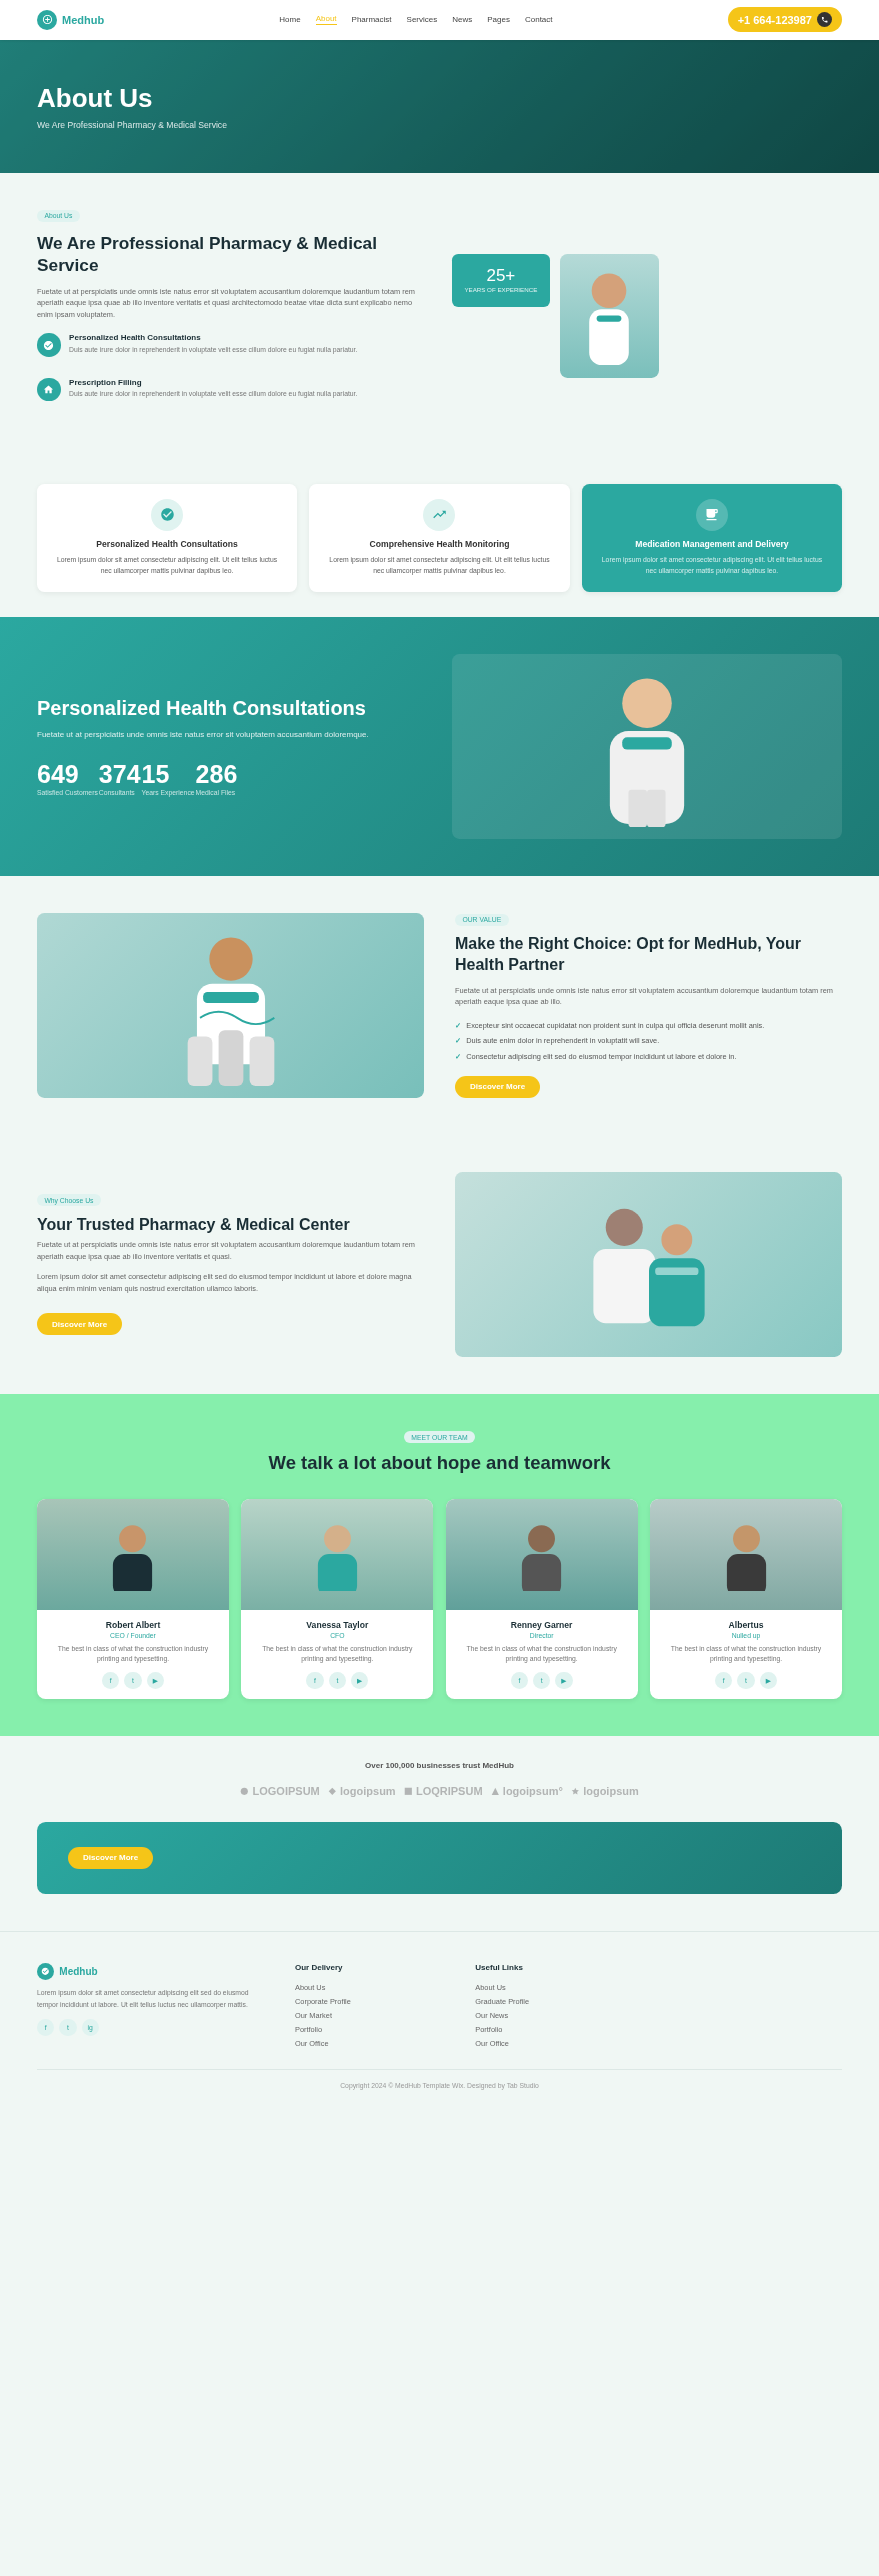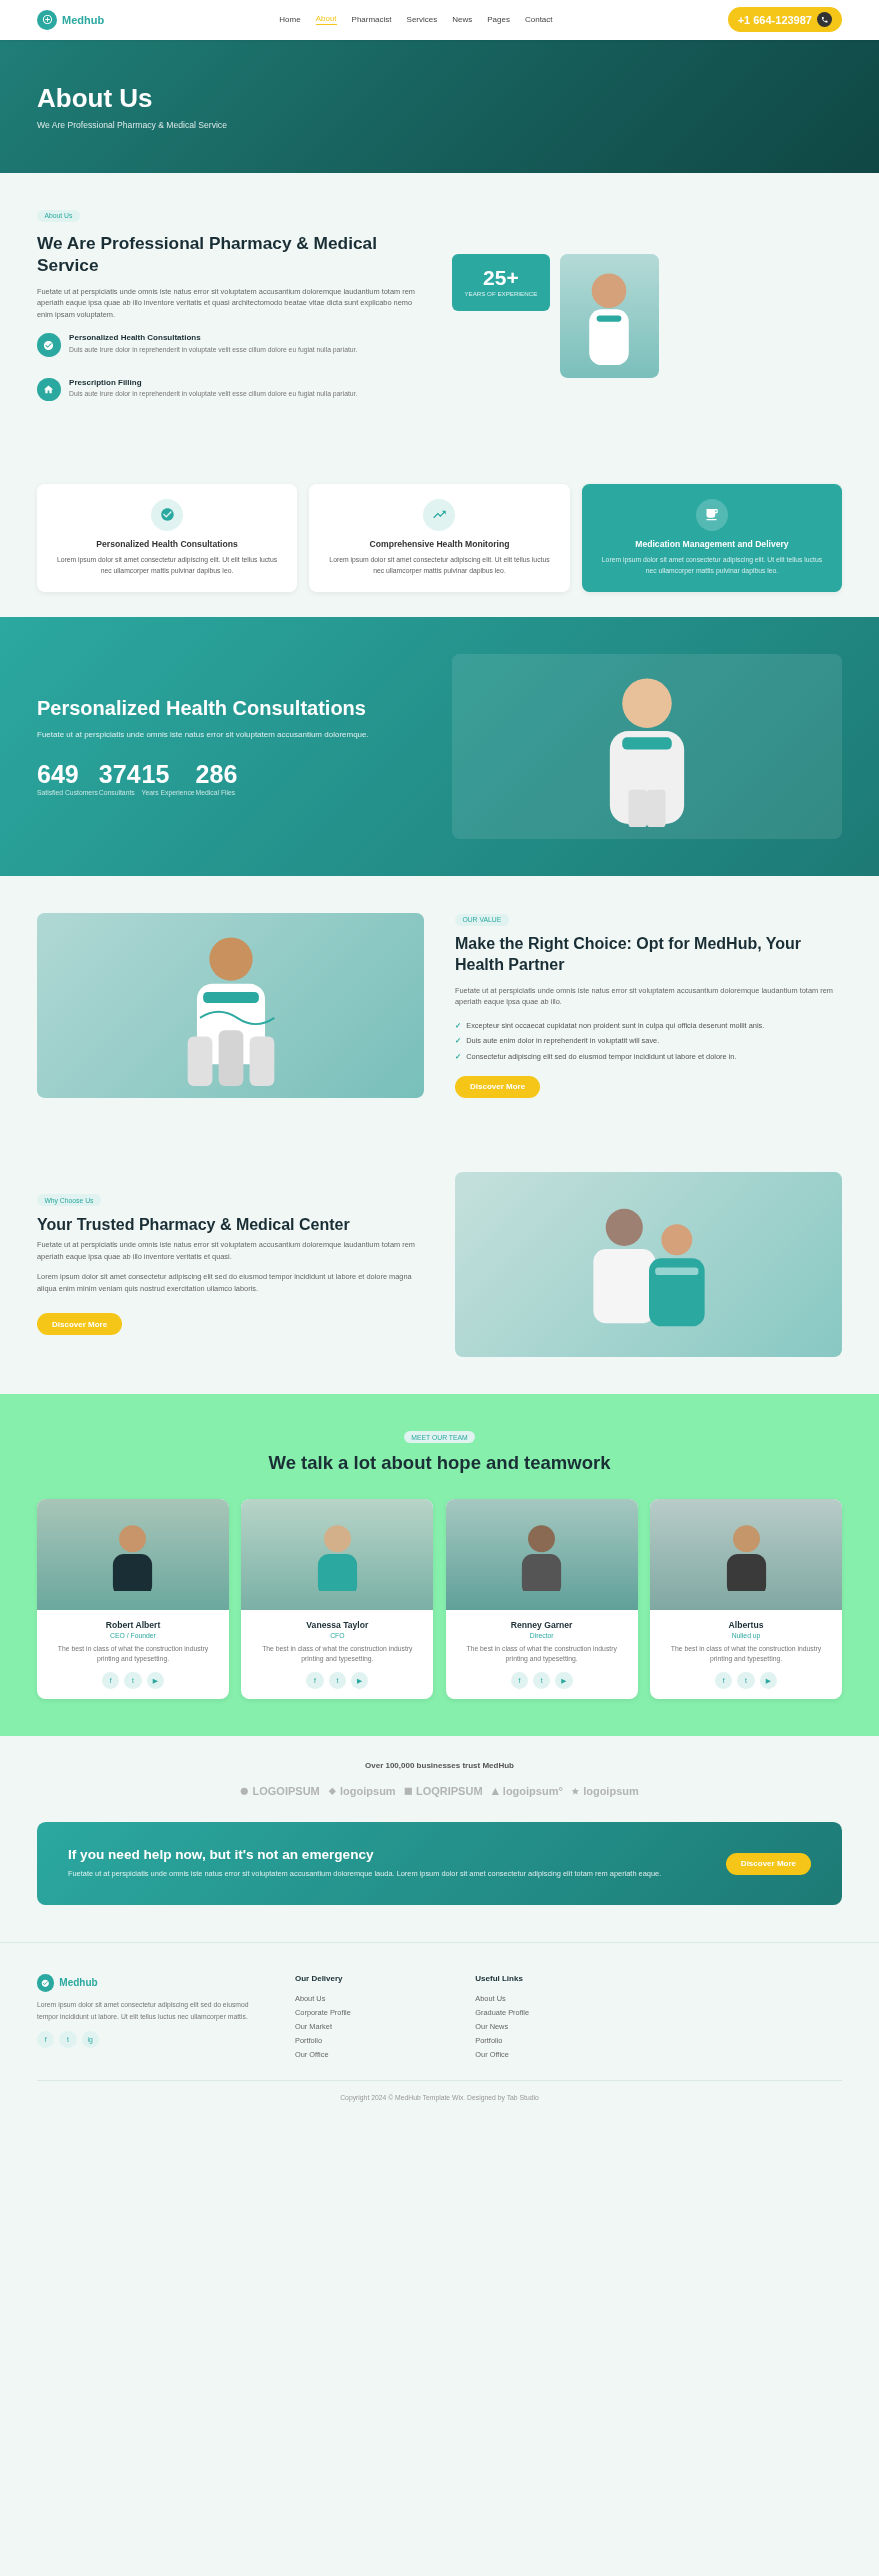--- a/index.html
+++ b/index.html
@@ -52,21 +52,21 @@
     .about-grid { display: grid; grid-template-columns: 1fr 1fr; gap: 25px; align-items: center; }
     .about-left h2 { font-size: 17.3px; font-weight: 800; color: #1a2e35; margin-bottom: 8.6px; line-height: 1.3; }
     .about-left p { font-size: 7.4px; color: #666; line-height: 1.6; margin-bottom: 12.4px; }
     .about-feature { display: flex; gap: 8.6px; margin-bottom: 10px; align-items: flex-start; }
     .feature-icon { width: 23.5px; height: 23.5px; background: #2ba8a0; border-radius: 50%; display: flex; align-items: center; justify-content: center; flex-shrink: 0; }
     .feature-icon svg { width: 11px; height: 11px; fill: #fff; }
     .feature-text h4 { font-size: 8px; font-weight: 700; color: #1a2e35; margin-bottom: 2.5px; }
     .feature-text p { font-size: 6.8px; color: #777; line-height: 1.5; }
     .about-right { display: flex; gap: 10px; align-items: flex-start; }
     .stats-box { background: #2ba8a0; color: #fff; padding: 12.4px; border-radius: 6.2px; text-align: center; min-width: 56px; }
-    .stats-box .num { font-size: 21px; font-weight: 700; }
+    .stats-box .num { font-size: 17px; font-weight: 400; }
     .stats-box .label { font-size: 6.2px; opacity: 0.85; line-height: 1.3; }
     .doctor-img { width: 99px; height: 124px; background: linear-gradient(135deg, #b8dbd8, #7dc5bf); border-radius: 7.4px; overflow: hidden; display: flex; align-items: center; justify-content: center; }
     .doctor-img .placeholder { width: 100%; height: 100%; background: linear-gradient(180deg, #c5e8e5 0%, #8eccc8 100%); display: flex; align-items: center; justify-content: center; }
 
     
     .services-section { background: #f0f7f4; padding: 25px 37px; }
     .services-grid { display: grid; grid-template-columns: repeat(3, 1fr); gap: 12.4px; }
     .service-card { background: #fff; border-radius: 7.4px; padding: 15px; text-align: center; box-shadow: 0 1.2px 5px rgba(0,0,0,0.06); }
     .service-card.active { background: #2ba8a0; color: #fff; }
     .service-card .icon-circle { width: 32px; height: 32px; border-radius: 50%; margin: 0 auto 8.6px; display: flex; align-items: center; justify-content: center; }
@@ -455,24 +455,20 @@
     <div class="logo-item">
       <svg width="8.6" height="8.6" fill="#999" viewBox="0 0 24 24">
           <path d="M12 2L15.09 8.26L22 9.27L17 14.14L18.18 21.02L12 17.77L5.82 21.02L7 14.14L2 9.27L8.91 8.26L12 2Z"></path>
         </svg>
       <span>logoipsum</span>
     </div>
   </div>
 </section>
 
 <div class="emergency-banner">
-  <div class="emergency-text">
-    <h3>If you need help now, but it's not an emergency</h3>
-    <p>Fuetate ut at perspiciatis unde omnis iste natus error sit voluptatem accusantium doloremque lauda. Lorem ipsum dolor sit amet consectetur adipiscing elit totam rem aperiath eaque.</p>
-  </div>
   <button class="btn-yellow">Discover More</button>
 </div>
 
 <footer>
   <div class="footer-grid">
     <div class="footer-about">
       <div class="footer-logo">
         <div class="logo-icon" style="width:17.3px; height:17.3px; background:#2ba8a0; border-radius:50%; display:flex; align-items:center; justify-content:center;">
           <svg width="8.6" height="8.6" fill="white" viewBox="0 0 24 24">
               <path d="M12 2C6.48 2 2 6.48 2 12s4.48 10 10 10 10-4.48 10-10S17.52 2 12 2zm-2 15l-5-5 1.41-1.41L10 14.17l7.59-7.59L19 8l-9 9z"></path>

